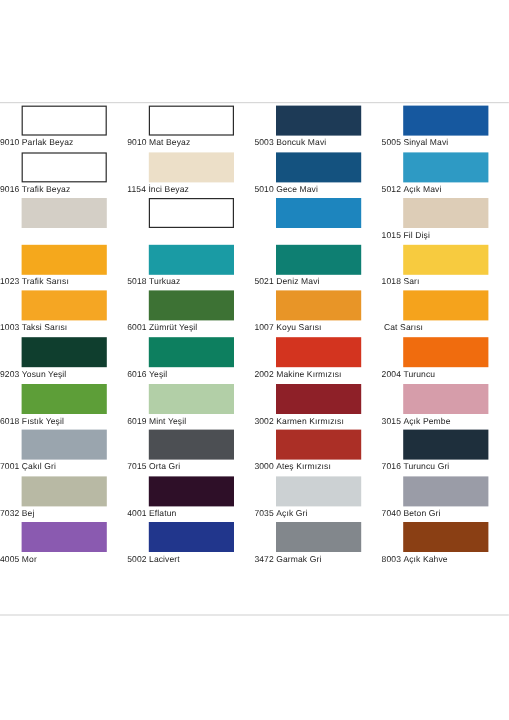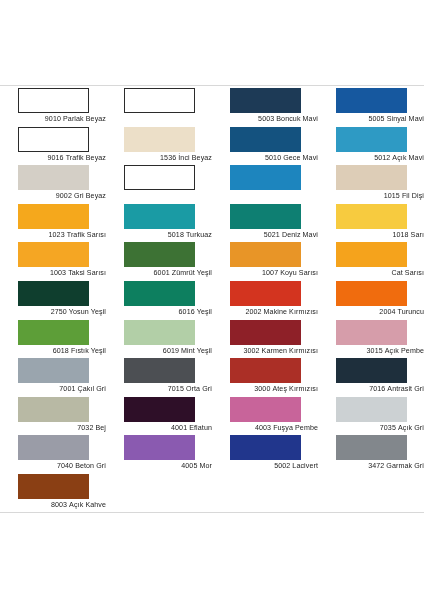--- a/index.html
+++ b/index.html
@@ -65,21 +65,21 @@
     background: #ffffff;
   }
 
   .swatch-label {
     position: absolute;
     left: 0;
     top: 25px;
     width: 106px;
     height: 13px;
     line-height: 13px;
-    text-align: right;
+    text-align: left;
     font-size: 7.1px;
     color: #1c1c1c;
     letter-spacing: 0.1px;
     white-space: nowrap;
     overflow: hidden;
   }
   .swatch-label .code {
     margin-right: 2px;
   }
 </style>
@@ -90,48 +90,48 @@
 
   <div class="rule top"></div>
 
   <div id="swatch-grid">
       <div class="swatch-cell">
         <div class="swatch-chip outlined" style="background: rgb(255, 255, 255);"></div>
         <div class="swatch-label"><span class="code">9010</span><span class="name">Parlak Beyaz</span></div>
       </div>
       <div class="swatch-cell">
         <div class="swatch-chip outlined" style="background: rgb(255, 255, 255);"></div>
+        <div class="swatch-label"><span class="code">9010</span><span class="name">Mat Beyaz</span></div>
       </div>
       <div class="swatch-cell">
         <div class="swatch-chip" style="background: rgb(29, 58, 86);"></div>
         <div class="swatch-label"><span class="code">5003</span><span class="name">Boncuk Mavi</span></div>
       </div>
       <div class="swatch-cell">
         <div class="swatch-chip" style="background: rgb(22, 88, 159);"></div>
         <div class="swatch-label"><span class="code">5005</span><span class="name">Sinyal Mavi</span></div>
       </div>
       <div class="swatch-cell">
         <div class="swatch-chip outlined" style="background: rgb(255, 255, 255);"></div>
         <div class="swatch-label"><span class="code">9016</span><span class="name">Trafik Beyaz</span></div>
       </div>
       <div class="swatch-cell">
         <div class="swatch-chip" style="background: rgb(236, 223, 200);"></div>
-        <div class="swatch-label"><span class="code">1536</span><span class="name">İnci Beyaz</span></div>
+        <div class="swatch-label"><span class="code">1154</span><span class="name">İnci Beyaz</span></div>
       </div>
       <div class="swatch-cell">
         <div class="swatch-chip" style="background: rgb(20, 82, 127);"></div>
         <div class="swatch-label"><span class="code">5010</span><span class="name">Gece Mavi</span></div>
       </div>
       <div class="swatch-cell">
         <div class="swatch-chip" style="background: rgb(46, 154, 196);"></div>
         <div class="swatch-label"><span class="code">5012</span><span class="name">Açık Mavi</span></div>
       </div>
       <div class="swatch-cell">
         <div class="swatch-chip" style="background: rgb(212, 207, 198);"></div>
-        <div class="swatch-label"><span class="code">9002</span><span class="name">Gri Beyaz</span></div>
       </div>
       <div class="swatch-cell">
         <div class="swatch-chip outlined" style="background: rgb(255, 255, 255);"></div>
       </div>
       <div class="swatch-cell">
         <div class="swatch-chip" style="background: rgb(29, 133, 190);"></div>
       </div>
       <div class="swatch-cell">
         <div class="swatch-chip" style="background: rgb(221, 205, 183);"></div>
         <div class="swatch-label"><span class="code">1015</span><span class="name">Fil Dişi</span></div>
@@ -163,21 +163,21 @@
       <div class="swatch-cell">
         <div class="swatch-chip" style="background: rgb(232, 149, 39);"></div>
         <div class="swatch-label"><span class="code">1007</span><span class="name">Koyu Sarısı</span></div>
       </div>
       <div class="swatch-cell">
         <div class="swatch-chip" style="background: rgb(245, 163, 28);"></div>
         <div class="swatch-label"><span class="code"></span><span class="name">Cat Sarısı</span></div>
       </div>
       <div class="swatch-cell">
         <div class="swatch-chip" style="background: rgb(15, 62, 46);"></div>
-        <div class="swatch-label"><span class="code">2750</span><span class="name">Yosun Yeşil</span></div>
+        <div class="swatch-label"><span class="code">9203</span><span class="name">Yosun Yeşil</span></div>
       </div>
       <div class="swatch-cell">
         <div class="swatch-chip" style="background: rgb(13, 127, 95);"></div>
         <div class="swatch-label"><span class="code">6016</span><span class="name">Yeşil</span></div>
       </div>
       <div class="swatch-cell">
         <div class="swatch-chip" style="background: rgb(211, 52, 31);"></div>
         <div class="swatch-label"><span class="code">2002</span><span class="name">Makine Kırmızısı</span></div>
       </div>
       <div class="swatch-cell">
@@ -207,35 +207,31 @@
       <div class="swatch-cell">
         <div class="swatch-chip" style="background: rgb(76, 79, 83);"></div>
         <div class="swatch-label"><span class="code">7015</span><span class="name">Orta Gri</span></div>
       </div>
       <div class="swatch-cell">
         <div class="swatch-chip" style="background: rgb(171, 47, 38);"></div>
         <div class="swatch-label"><span class="code">3000</span><span class="name">Ateş Kırmızısı</span></div>
       </div>
       <div class="swatch-cell">
         <div class="swatch-chip" style="background: rgb(30, 47, 60);"></div>
-        <div class="swatch-label"><span class="code">7016</span><span class="name">Antrasit Gri</span></div>
+        <div class="swatch-label"><span class="code">7016</span><span class="name">Turuncu Gri</span></div>
       </div>
       <div class="swatch-cell">
         <div class="swatch-chip" style="background: rgb(184, 185, 164);"></div>
         <div class="swatch-label"><span class="code">7032</span><span class="name">Bej</span></div>
       </div>
       <div class="swatch-cell">
         <div class="swatch-chip" style="background: rgb(46, 15, 40);"></div>
         <div class="swatch-label"><span class="code">4001</span><span class="name">Eflatun</span></div>
       </div>
       <div class="swatch-cell">
-        <div class="swatch-chip" style="background: rgb(200, 100, 154);"></div>
-        <div class="swatch-label"><span class="code">4003</span><span class="name">Fuşya Pembe</span></div>
-      </div>
-      <div class="swatch-cell">
         <div class="swatch-chip" style="background: rgb(204, 209, 211);"></div>
         <div class="swatch-label"><span class="code">7035</span><span class="name">Açık Gri</span></div>
       </div>
       <div class="swatch-cell">
         <div class="swatch-chip" style="background: rgb(154, 156, 167);"></div>
         <div class="swatch-label"><span class="code">7040</span><span class="name">Beton Gri</span></div>
       </div>
       <div class="swatch-cell">
         <div class="swatch-chip" style="background: rgb(138, 90, 176);"></div>
         <div class="swatch-label"><span class="code">4005</span><span class="name">Mor</span></div>

